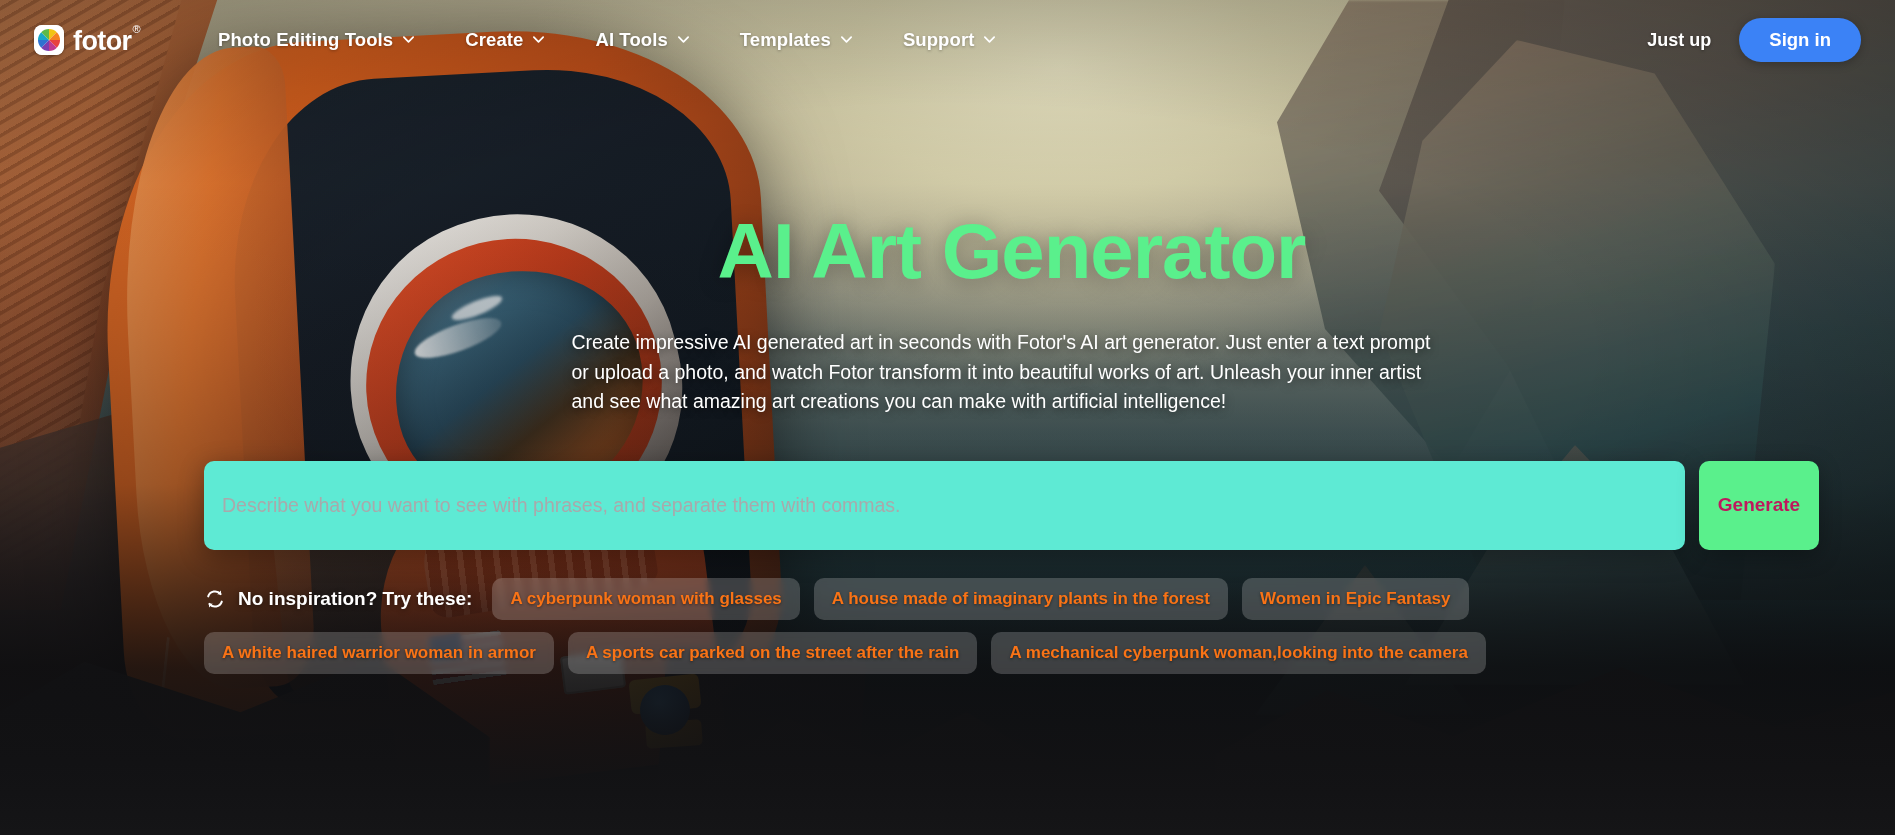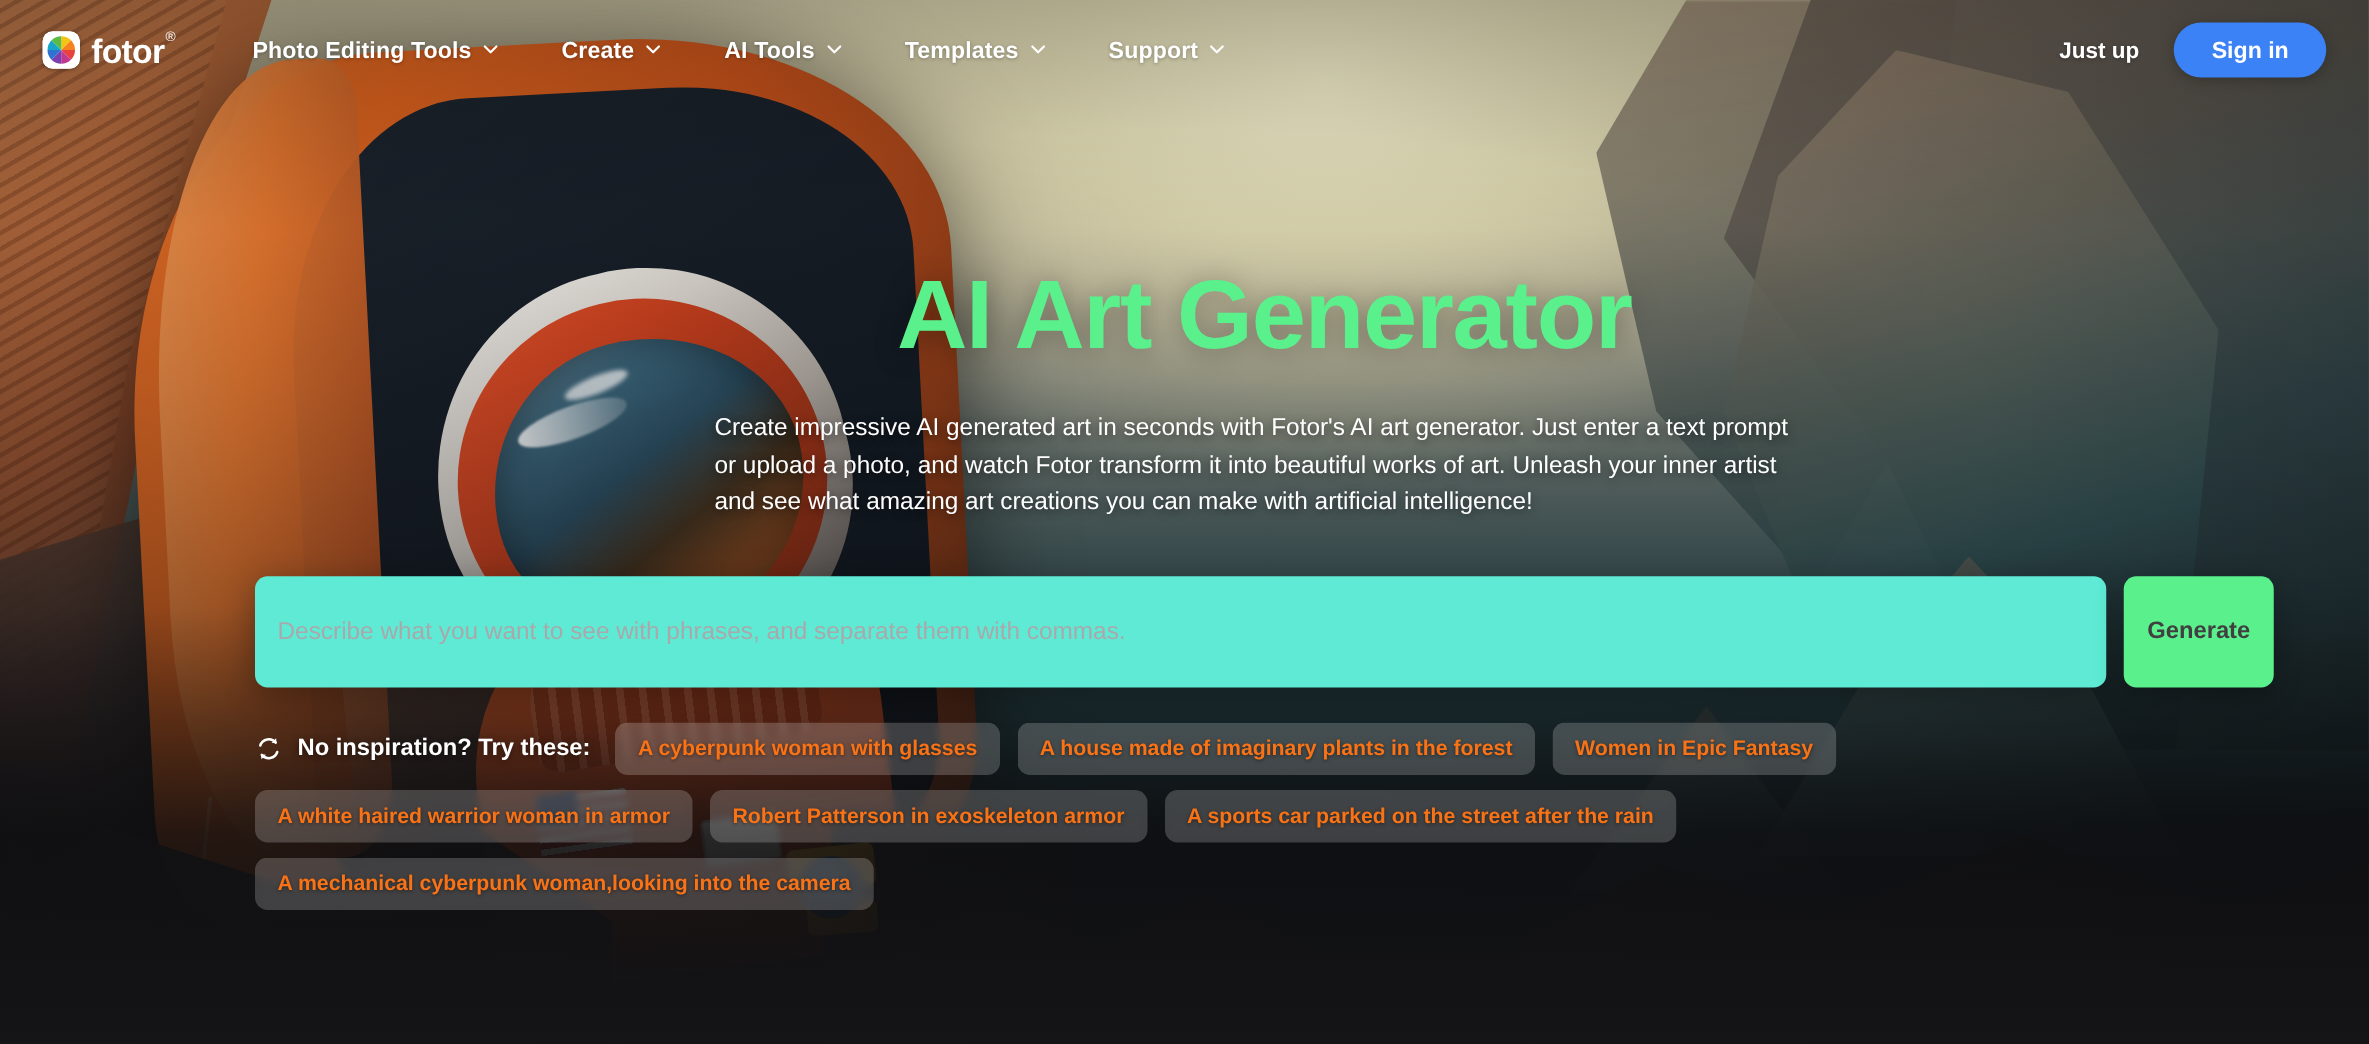--- a/index.html
+++ b/index.html
@@ -218,21 +218,21 @@
   .hero-vignette {
     position:absolute; inset:0; pointer-events:none;
     background:radial-gradient(ellipse 80% 70% at 50% 42%, rgba(0,0,0,0) 42%, rgba(0,0,0,.35) 100%);
   }
 
   
   .header {
     position:absolute; left:0; top:0; width:100%; height:80px;
     display:flex; align-items:center; padding:0 34px; z-index:40;
   }
-  .brand { display:flex; align-items:center; gap:9px; margin-right:38px; cursor:pointer; }
+  .brand { display:flex; align-items:center; gap:9px; margin-right:54px; cursor:pointer; }
   .logo-mark {
     width:30px; height:30px; border-radius:8px; overflow:hidden;
     background:#fff; display:block; box-shadow:0 1px 3px rgba(0,0,0,.3);
   }
   .logo-wordmark {
     font-size:27px; font-weight:700; color:#ffffff; letter-spacing:-.6px; line-height:1;
     position:relative; top:1px;
   }
   .logo-reg { font-size:11px; color:#ffffff; vertical-align:super; position:relative; top:-7px; left:1px; font-weight:400; }
 
@@ -286,21 +286,21 @@
     display:flex; align-items:center; padding:0 18px;
     box-shadow:0 6px 26px rgba(0,0,0,.33);
   }
   .prompt-input {
     width:100%; border:none; outline:none; background:transparent;
     font-size:19.5px; color:#222; font-family:"Liberation Sans", sans-serif;
   }
   .prompt-input::placeholder { color:#a9a9ab; }
   .generate-btn {
     width:120px; border:none; border-radius:10px; cursor:pointer;
-    background:#5af08c; color:#404040; font-size:19px; font-weight:700;
+    background:#5af08c; color:#be185d; font-size:19px; font-weight:700;
     font-family:"Liberation Sans", sans-serif;
     box-shadow:0 6px 22px rgba(0,0,0,.3);
   }
 
   
   .inspire-wrap { margin-top:28px; width:1615px; }
   .inspire-row { display:flex; align-items:center; flex-wrap:wrap; gap:12px 14px; }
   .inspire-label-group { display:flex; align-items:center; gap:12px; margin-right:6px; }
   .refresh-icon { width:22px; height:22px; display:block; }
   .inspire-label {
@@ -472,21 +472,20 @@
               <path d="M5.1 19.4 L4.8 15.4 L8.8 15.8 Z" fill="#ffffff"></path>
             </svg>
           </span>
           <span class="inspire-label">No inspiration? Try these:</span>
         </div>
 
         <span class="chip">A cyberpunk woman with glasses</span>
         <span class="chip">A house made of imaginary plants in the forest</span>
         <span class="chip">Women in Epic Fantasy</span>
         <span class="chip">A white haired warrior woman in armor</span>
-        <span class="chip">Robert Patterson in exoskeleton armor</span>
         <span class="chip">A sports car parked on the street after the rain</span>
         <span class="chip">A mechanical cyberpunk woman,looking into the camera</span>
 
       </div>
     </div>
 
   </div>
 </div>
 
 </body></html>

